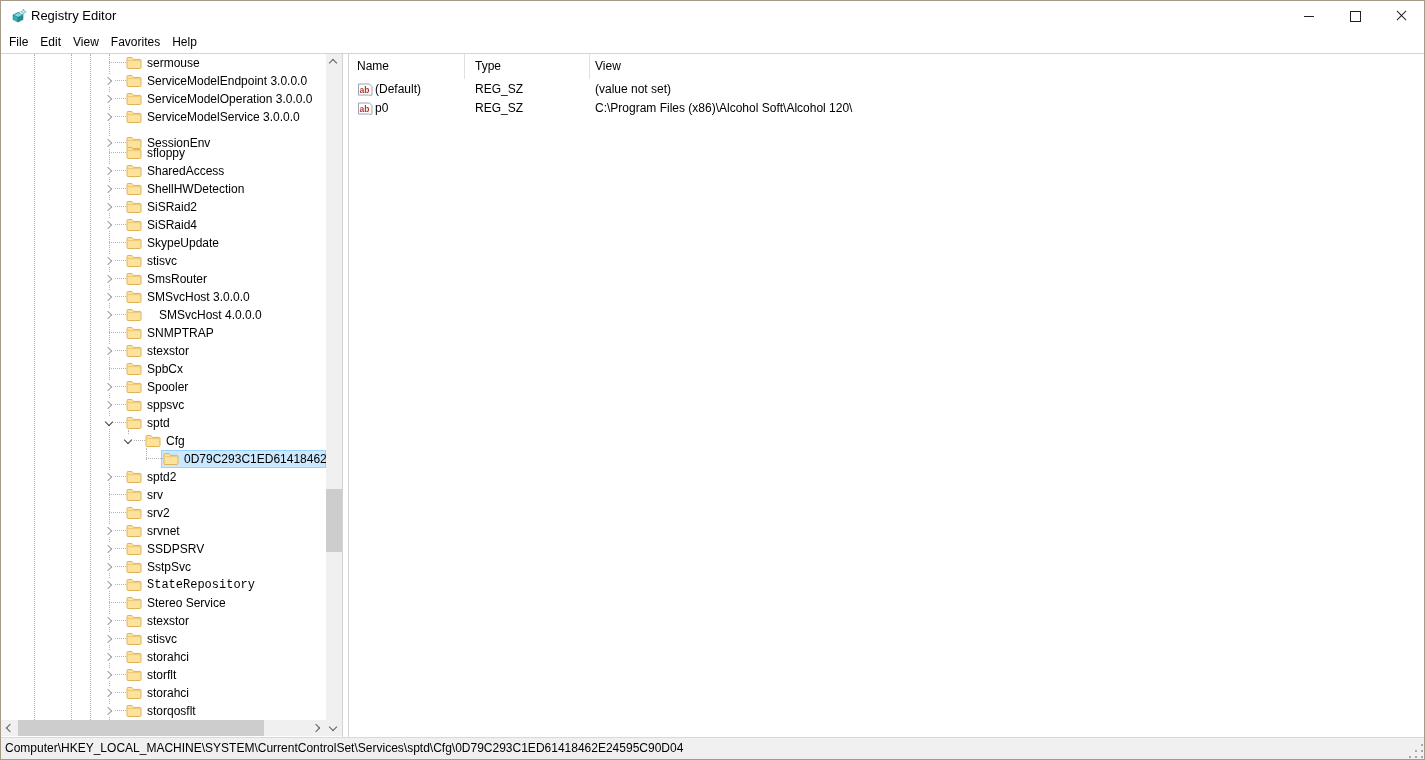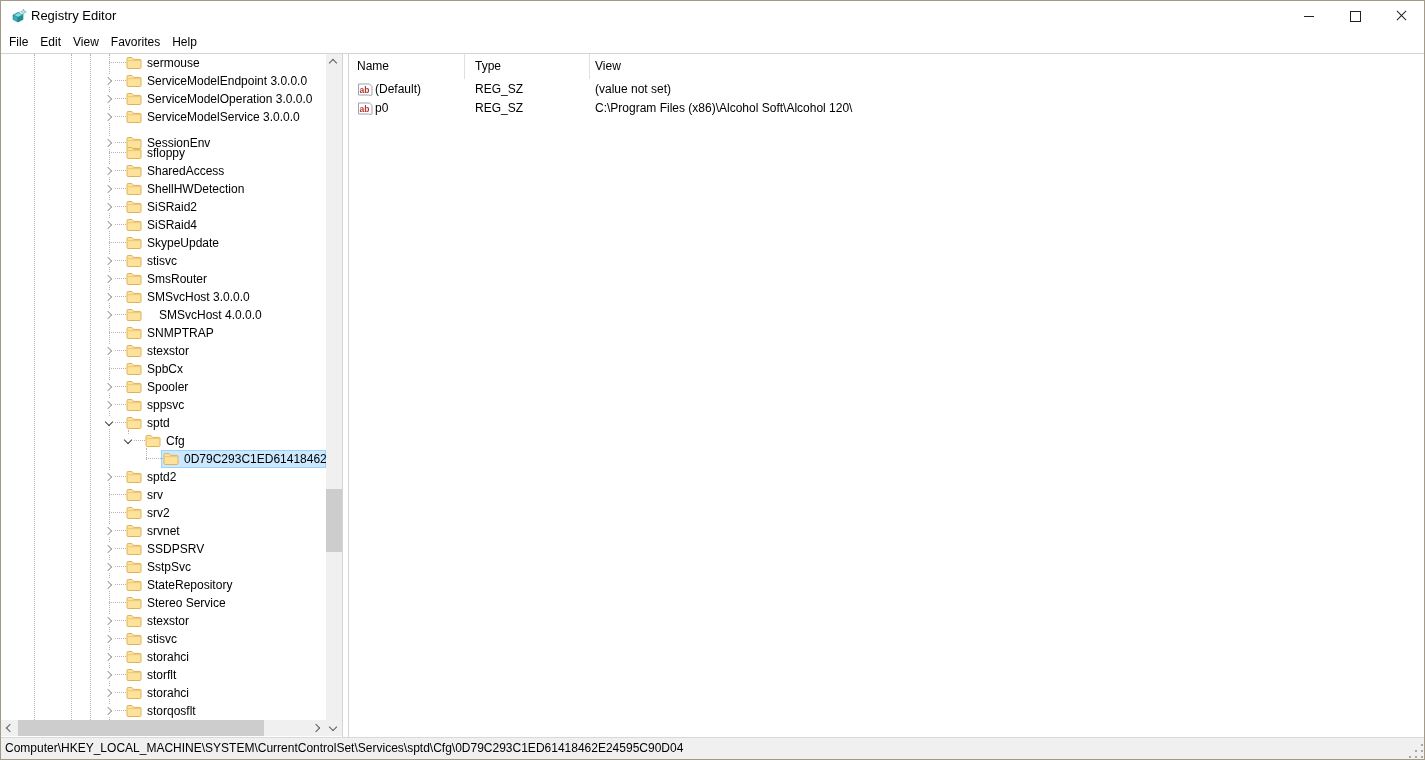--- a/index.html
+++ b/index.html
@@ -417,21 +417,21 @@
           </div>
           <div class="trow" style="top: 522px;">
             <div class="hconn" style="left: 108px;"></div>
             <div class="chevbox" style="left: 102px;">
               <span class="chev right"></span>
             </div>
             <svg class="ficon" viewBox="0 0 16 13" style="left: 125px;">
               <path d="M1 2.6 q0-1.1 1.1-1.1 h3.8 l1.7 1.9 h6.3 q1.1 0 1.1 1.1 v6.9 q0 1.1-1.1 1.1 H2.1 Q1 12.5 1 11.4 Z" fill="#fce29b" stroke="#e0b356" stroke-width="1"></path>
               <path d="M1.5 4.6 h13.8" stroke="#ecc878" stroke-width="1" fill="none"></path>
             </svg>
-            <span class="tlabel" style="left: 144px;">StateRepository</span>
+            <span class="tlabel" style="left: 144px; font-family: Liberation Mono, monospace;">StateRepository</span>
           </div>
           <div class="trow" style="top: 540px;">
             <div class="hconn" style="left: 108px;"></div>
             <svg class="ficon" viewBox="0 0 16 13" style="left: 125px;">
               <path d="M1 2.6 q0-1.1 1.1-1.1 h3.8 l1.7 1.9 h6.3 q1.1 0 1.1 1.1 v6.9 q0 1.1-1.1 1.1 H2.1 Q1 12.5 1 11.4 Z" fill="#fce29b" stroke="#e0b356" stroke-width="1"></path>
               <path d="M1.5 4.6 h13.8" stroke="#ecc878" stroke-width="1" fill="none"></path>
             </svg>
             <span class="tlabel" style="left: 144px;">Stereo Service</span>
           </div>
           <div class="trow" style="top: 558px;">

